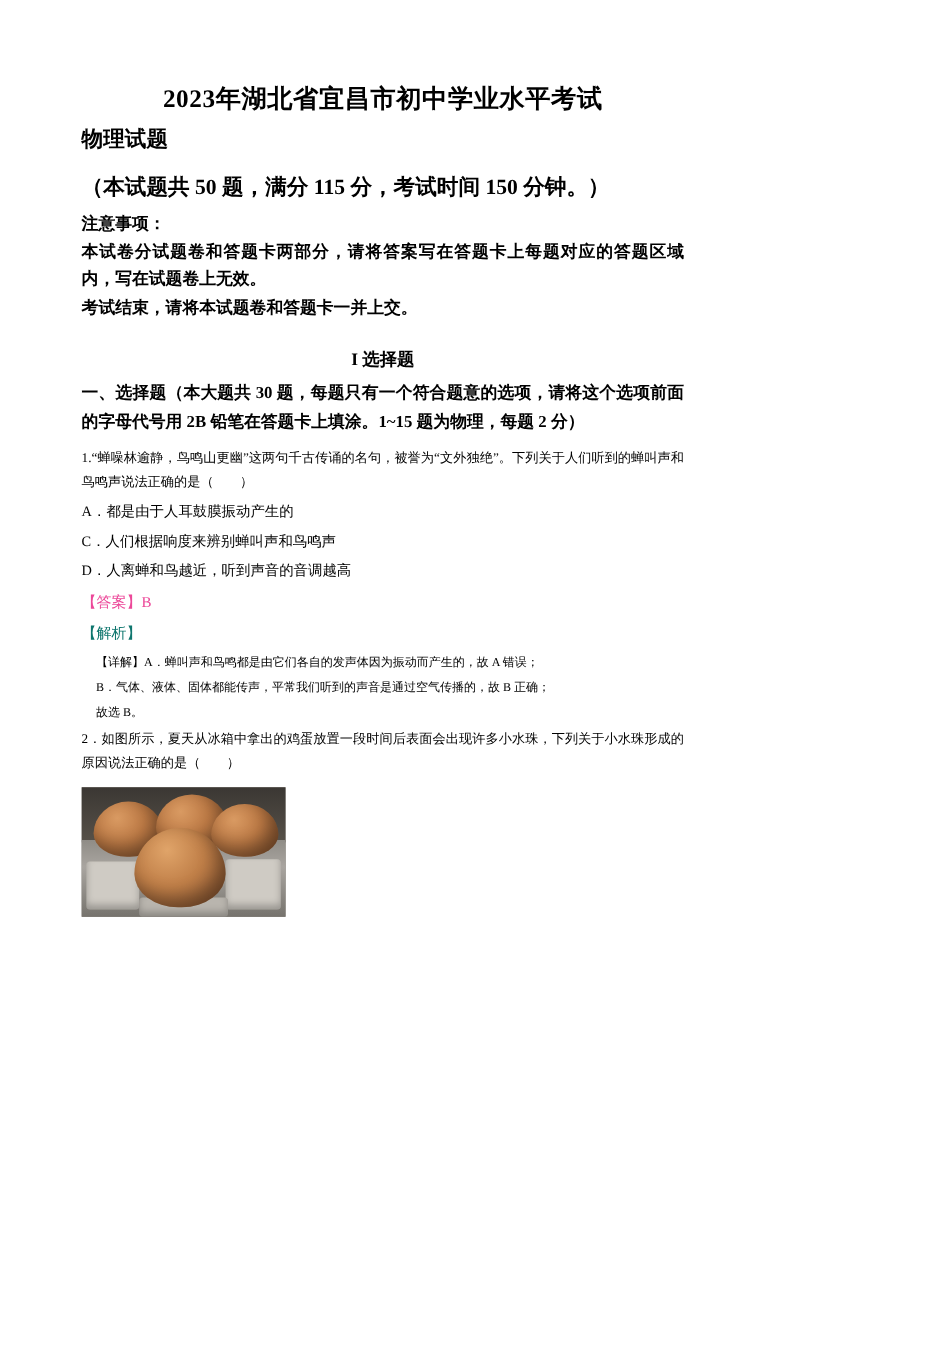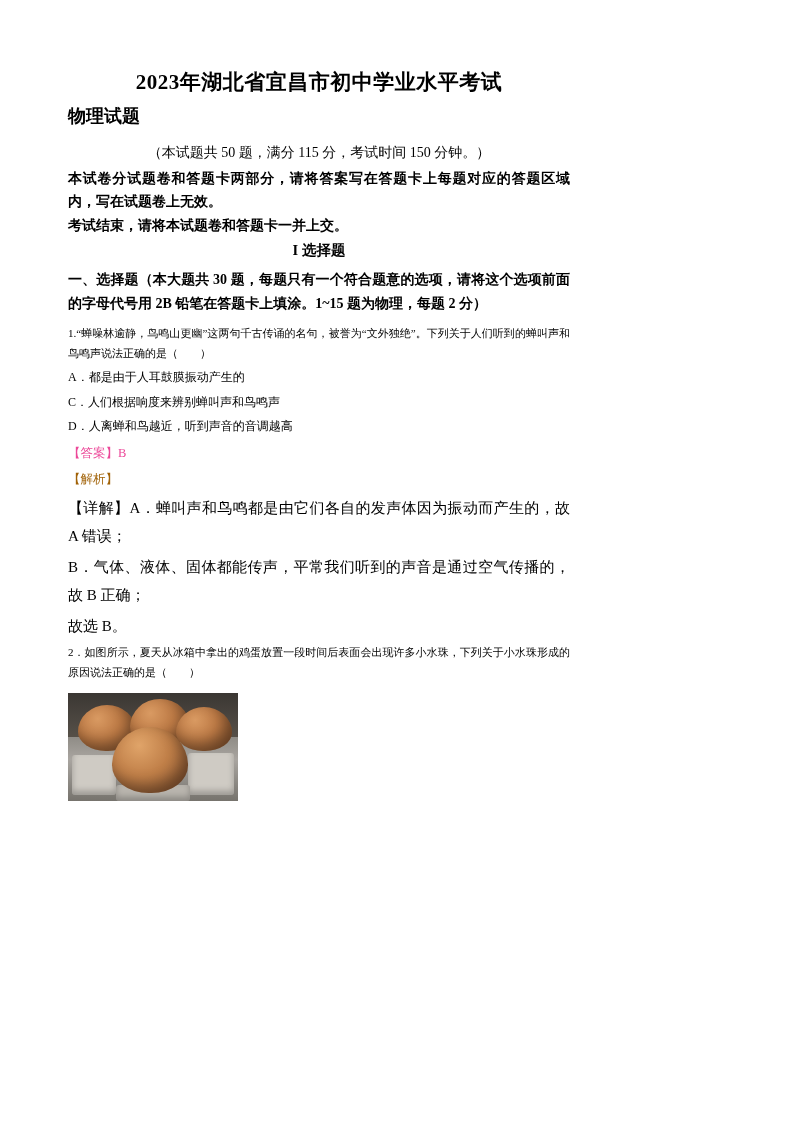--- a/index.html
+++ b/index.html
@@ -28,42 +28,41 @@
     letter-spacing: 0.5px;
     margin: 10px 0 4px 0;
   }
   .title-sub {
     text-align: left;
     font-size: 18px;
     font-weight: bold;
     margin: 8px 0 2px 0;
   }
   .title-note {
-    text-align: center;
-    font-size: 14px;
-    font-weight: normal;
+    font-size: 18px;
+    font-weight: bold;
     margin: 16px 0 6px 0;
   }
   .notice-head {
     font-size: 14px;
     font-weight: bold;
     margin: 10px 0 4px 0;
   }
   .notice-line {
     font-size: 14px;
     font-weight: bold;
     line-height: 1.62;
     margin: 0 0 2px 0;
     text-align: justify;
   }
   .section-head {
     text-align: center;
     font-size: 14.5px;
     font-weight: bold;
-    margin: 3px 0 8px 0;
+    margin: 20px 0 8px 0;
   }
   .big-q {
     font-size: 14px;
     font-weight: bold;
     line-height: 1.68;
     margin: 2px 0 8px 0;
     text-align: justify;
   }
   .q-text {
     font-size: 11px;
@@ -78,27 +77,27 @@
   }
   .ans {
     font-size: 12.5px;
     line-height: 1.9;
     color: #ec4899;
     margin: 4px 0 0 0;
   }
   .analysis-label {
     font-size: 12.5px;
     line-height: 1.9;
-    color: #a16207;
+    color: #0f766e;
     margin: 2px 0 0 0;
   }
   .detail {
-    font-size: 15px;
+    font-size: 10px;
     line-height: 1.9;
-    margin: 2px 0 0 0;
+    margin: 2px 0 0 12px;
     text-align: justify;
   }
   
   .egg-fig {
     margin: 10px 0 0 0;
   }
   .egg-box {
     position: relative;
     width: 170px;
     height: 108px;
@@ -144,20 +143,21 @@
 </style>
 </head>
 <body>
 
 <div class="page">
 
   <div class="title-main">2023年湖北省宜昌市初中学业水平考试</div>
   <div class="title-sub">物理试题</div>
   <div class="title-note">（本试题共 50 题，满分 115 分，考试时间 150 分钟。）</div>
 
+  <div class="notice-head">注意事项：</div>
   <div class="notice-line">本试卷分试题卷和答题卡两部分，请将答案写在答题卡上每题对应的答题区域内，写在试题卷上无效。</div>
   <div class="notice-line">考试结束，请将本试题卷和答题卡一并上交。</div>
 
   <div class="section-head">I 选择题</div>
 
   <div class="big-q">一、选择题（本大题共 30 题，每题只有一个符合题意的选项，请将这个选项前面的字母代号用 2B 铅笔在答题卡上填涂。1~15 题为物理，每题 2 分）</div>
 
   <div>
     <div class="q-text">1.“蝉噪林逾静，鸟鸣山更幽”这两句千古传诵的名句，被誉为“文外独绝”。下列关于人们听到的蝉叫声和鸟鸣声说法正确的是（　　）</div>
     <div class="opt">A．都是由于人耳鼓膜振动产生的</div>

